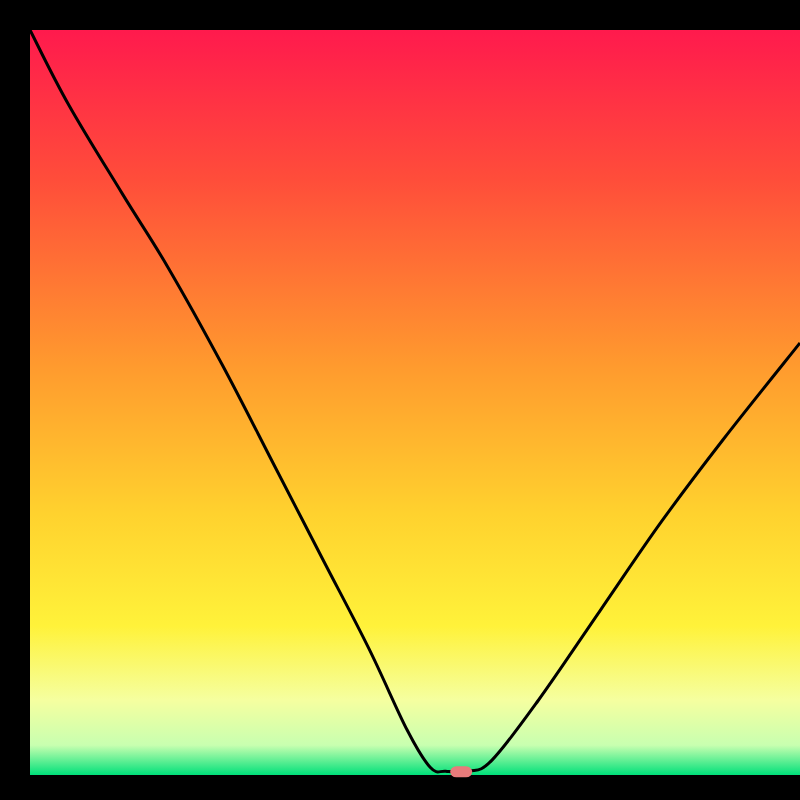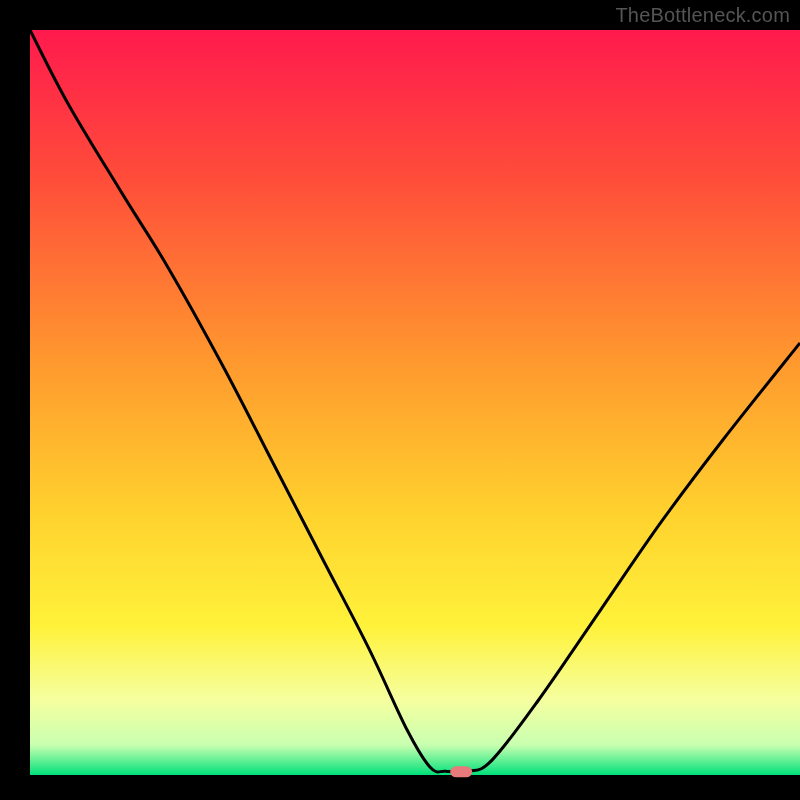--- a/index.html
+++ b/index.html
@@ -27,21 +27,20 @@
     z-index: 10;
   }
   svg {
     display: block;
   }
 </style>
 </head>
 <body>
 
 <div class="container">
-  <div class="watermark">TheBottleneck.com</div>
   <svg width="800" height="800">
     <defs>
       <linearGradient id="bg-grad" x1="0" y1="0" x2="0" y2="1">
           <stop offset="0%" stop-color="#ff1a4d"></stop>
           <stop offset="20%" stop-color="#ff4d3a"></stop>
           <stop offset="45%" stop-color="#ff9a2e"></stop>
           <stop offset="65%" stop-color="#ffd22e"></stop>
           <stop offset="80%" stop-color="#fff23a"></stop>
           <stop offset="90%" stop-color="#f5ffa0"></stop>
           <stop offset="96%" stop-color="#c8ffb0"></stop>

